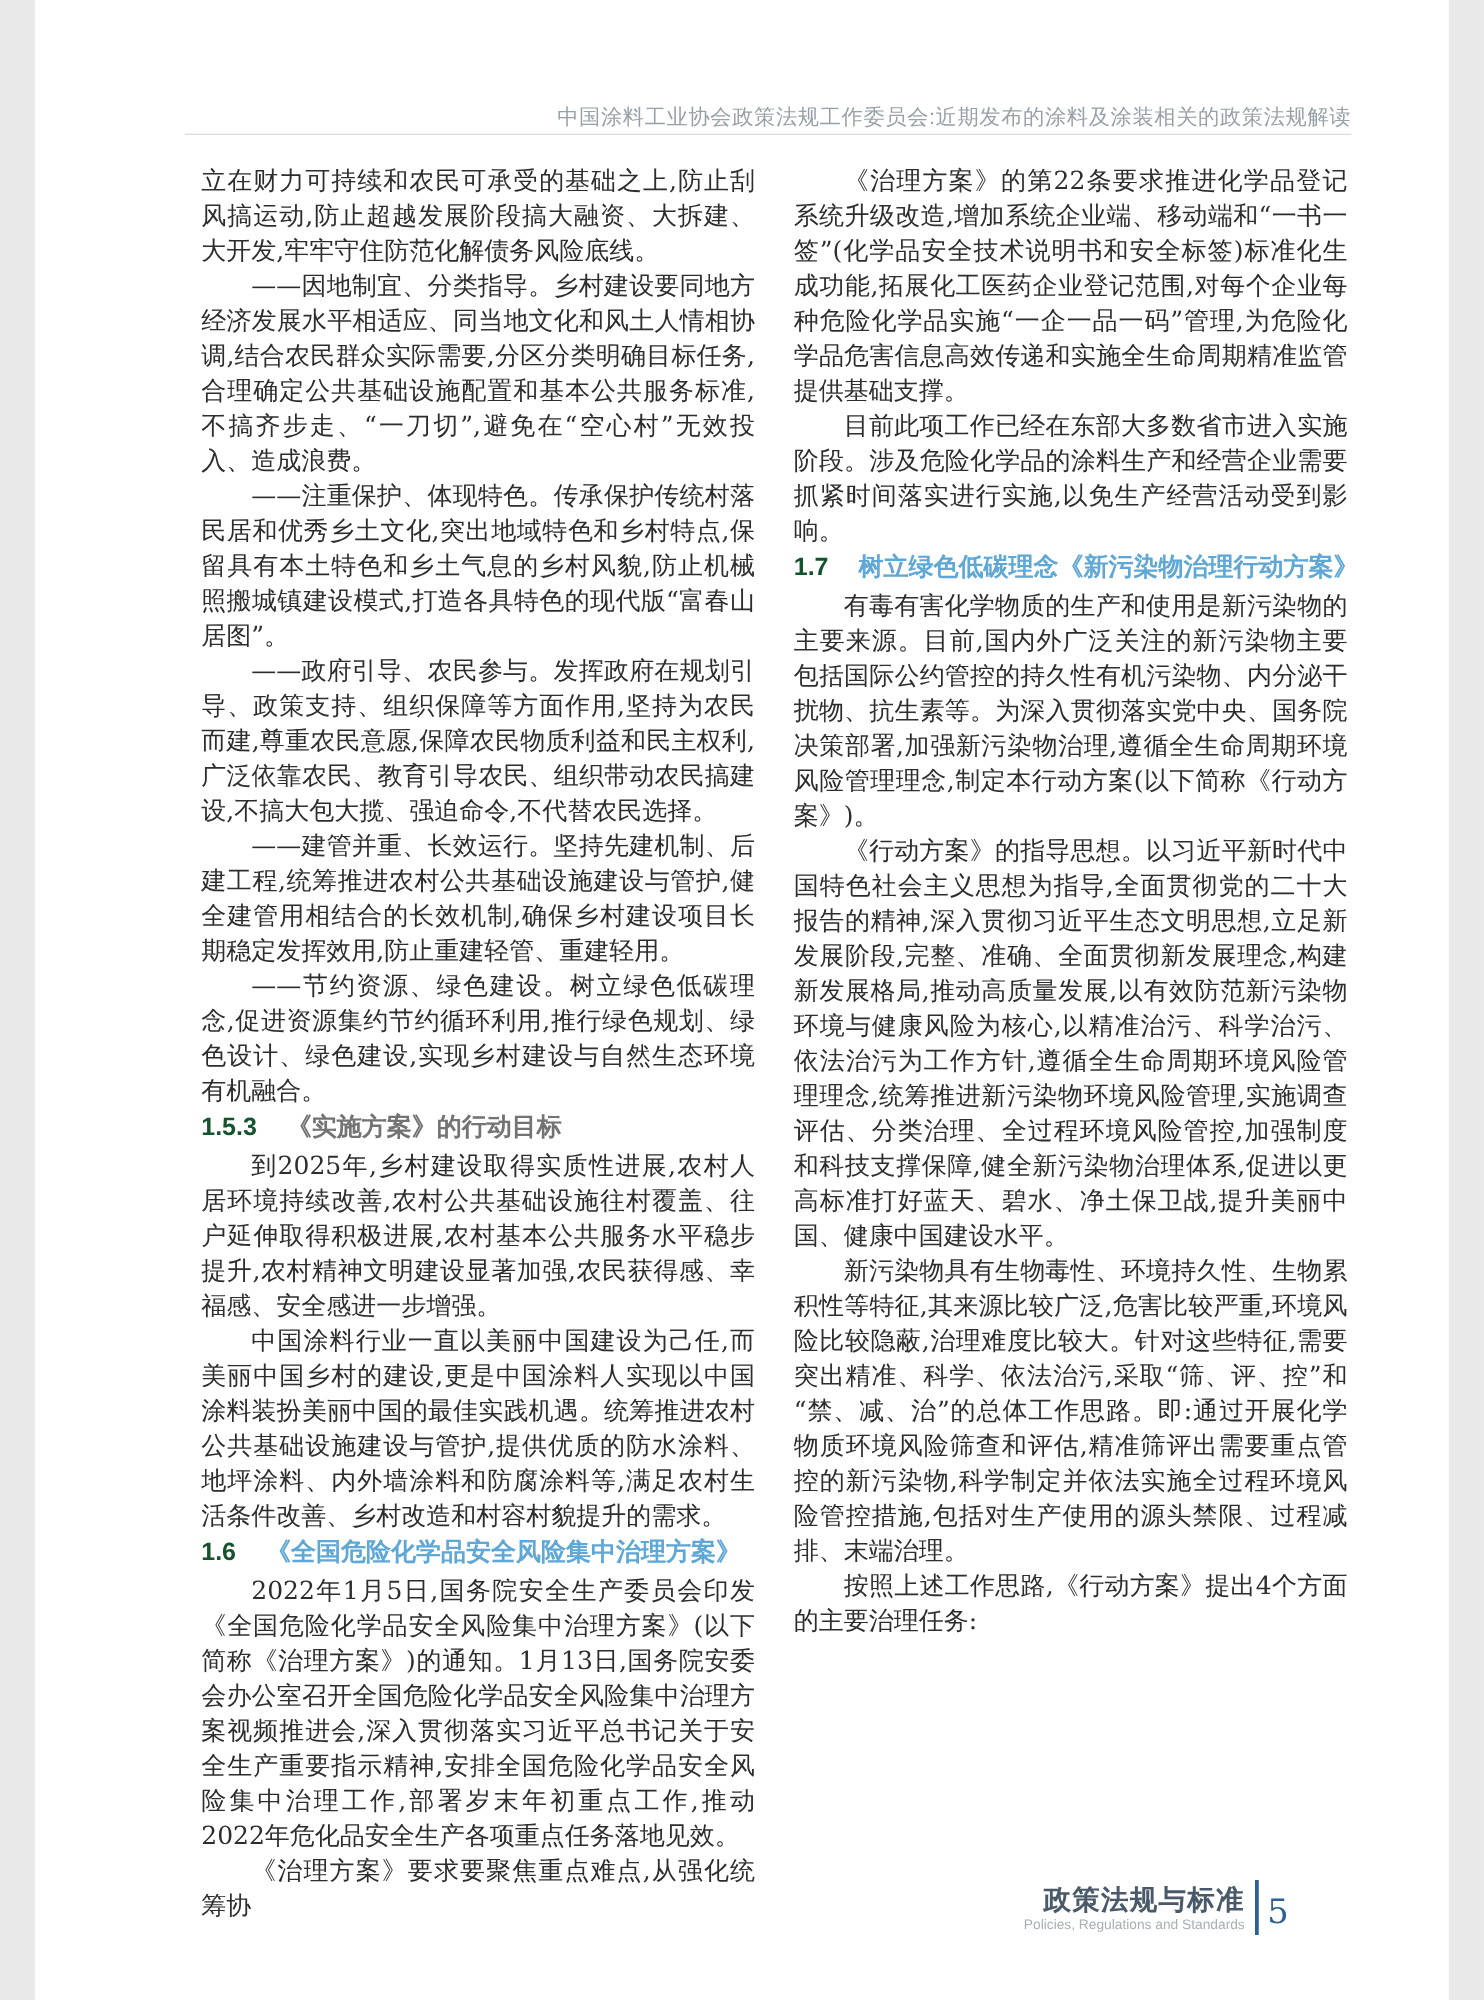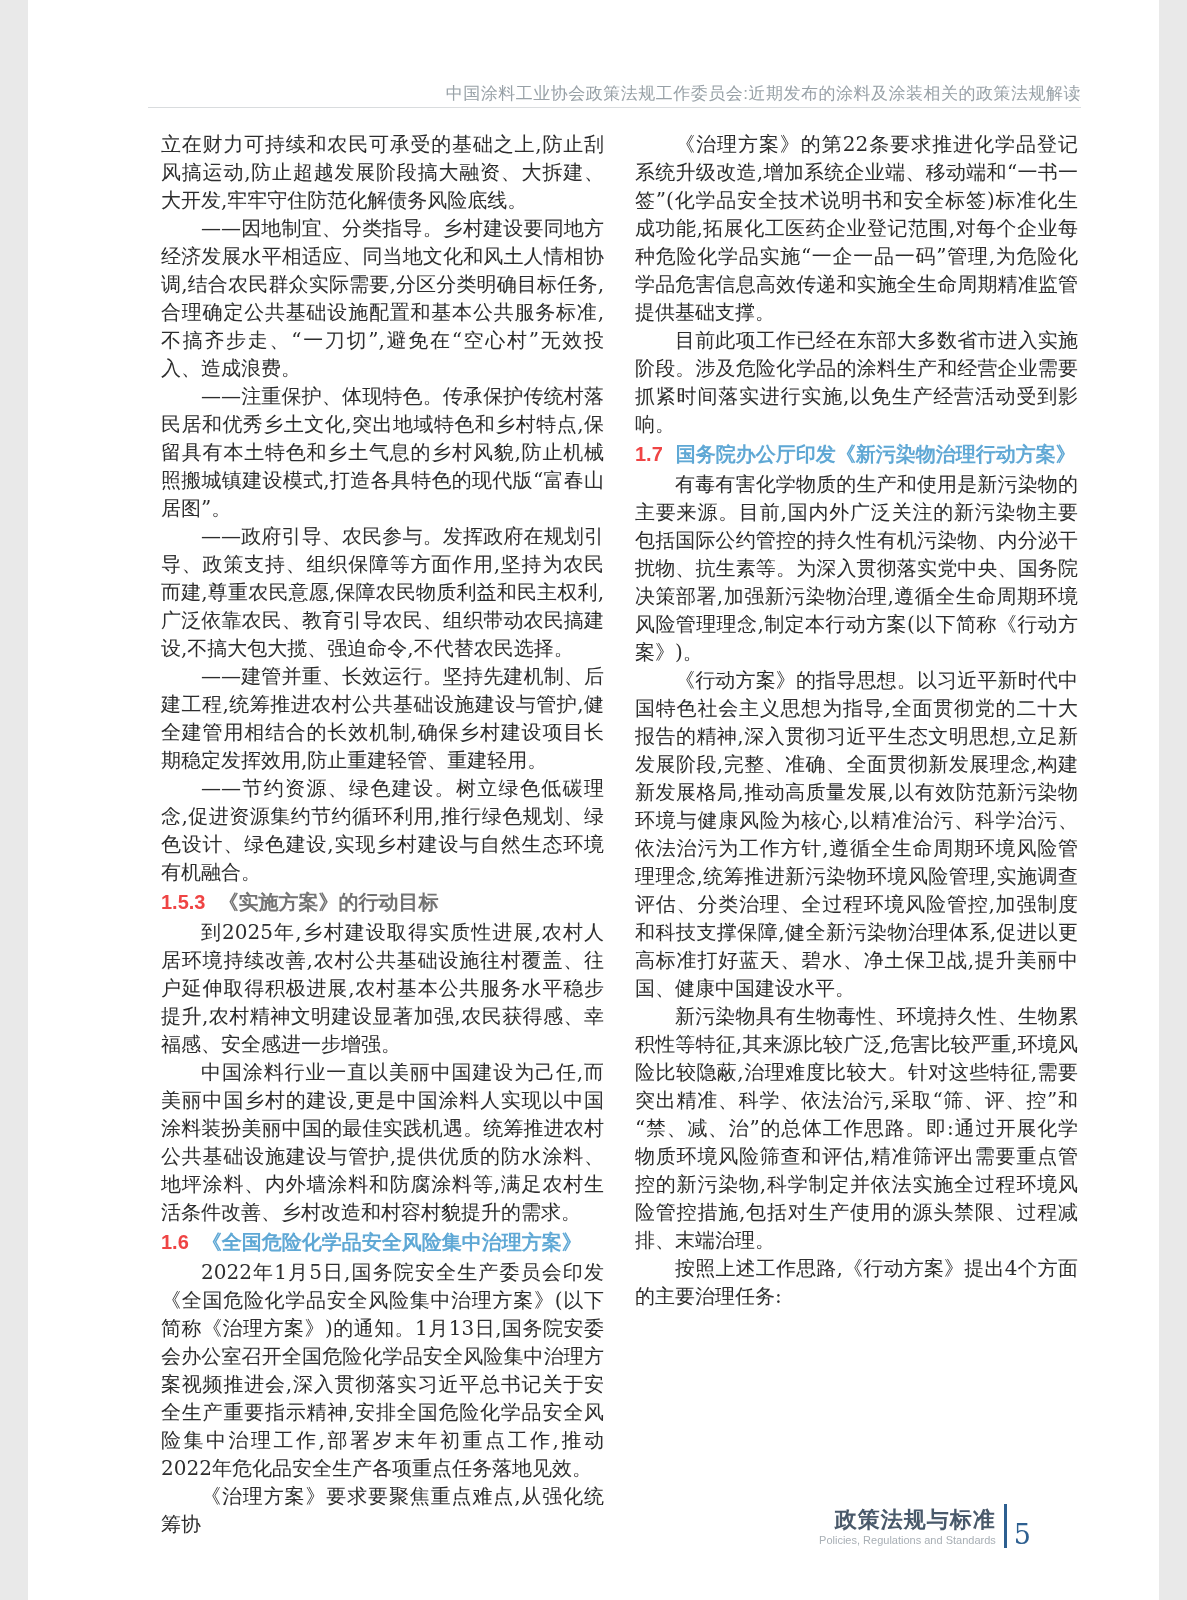--- a/index.html
+++ b/index.html
@@ -36,28 +36,28 @@
     text-align:justify;
     text-indent:2em;
   }
   .col p.cont{text-indent:0;}
   .sec{
     margin:2px 0;
     font-family:"Liberation Sans", sans-serif;
     font-size:20px;line-height:28px;
     white-space:nowrap;
   }
-  .sec .num{display:inline-block;margin-right:13px;color:#ef4444;font-weight:bold;}
+  .sec .num{display:inline-block;margin-right:24px;color:#14532d;font-weight:bold;}
   .sec.level2 .title{color:#5fa8d5;font-weight:bold;}
   .sec.level3 .num{font-weight:bold;}
   .sec.level3 .title{color:#737373;font-weight:600;}
   
   .footer{
     position:absolute;right:128px;bottom:52px;
-    display:flex;align-items:flex-end;
+    display:flex;align-items:flex-start;
   }
   .footer-titles{text-align:right;margin-right:8px;margin-top:4px;}
   .footer-cn{
     font-family:"Liberation Sans", sans-serif;
     font-size:22px;font-weight:bold;color:#49596a;letter-spacing:1px;
     line-height:24px;
   }
   .footer-en{
     font-family:"Liberation Sans", sans-serif;
     font-size:11px;color:#a8afb5;line-height:16px;
@@ -94,21 +94,21 @@
         <span class="num">1.6</span><span class="title">《全国危险化学品安全风险集中治理方案》</span>
       </div>
       <p>2022年1月5日,国务院安全生产委员会印发《全国危险化学品安全风险集中治理方案》(以下简称《治理方案》)的通知。1月13日,国务院安委会办公室召开全国危险化学品安全风险集中治理方案视频推进会,深入贯彻落实习近平总书记关于安全生产重要指示精神,安排全国危险化学品安全风险集中治理工作,部署岁末年初重点工作,推动2022年危化品安全生产各项重点任务落地见效。</p>
       <p>《治理方案》要求要聚焦重点难点,从强化统筹协</p>
     </div>
 
     <div class="col">
       <p>《治理方案》的第22条要求推进化学品登记系统升级改造,增加系统企业端、移动端和“一书一签”(化学品安全技术说明书和安全标签)标准化生成功能,拓展化工医药企业登记范围,对每个企业每种危险化学品实施“一企一品一码”管理,为危险化学品危害信息高效传递和实施全生命周期精准监管提供基础支撑。</p>
       <p>目前此项工作已经在东部大多数省市进入实施阶段。涉及危险化学品的涂料生产和经营企业需要抓紧时间落实进行实施,以免生产经营活动受到影响。</p>
       <div class="sec level2">
-        <span class="num">1.7</span><span class="title">国务院办公厅印发《新污染物治理行动方案》</span>
+        <span class="num">1.7</span><span class="title">树立绿色低碳理念《新污染物治理行动方案》</span>
       </div>
       <p>有毒有害化学物质的生产和使用是新污染物的主要来源。目前,国内外广泛关注的新污染物主要包括国际公约管控的持久性有机污染物、内分泌干扰物、抗生素等。为深入贯彻落实党中央、国务院决策部署,加强新污染物治理,遵循全生命周期环境风险管理理念,制定本行动方案(以下简称《行动方案》)。</p>
       <p>《行动方案》的指导思想。以习近平新时代中国特色社会主义思想为指导,全面贯彻党的二十大报告的精神,深入贯彻习近平生态文明思想,立足新发展阶段,完整、准确、全面贯彻新发展理念,构建新发展格局,推动高质量发展,以有效防范新污染物环境与健康风险为核心,以精准治污、科学治污、依法治污为工作方针,遵循全生命周期环境风险管理理念,统筹推进新污染物环境风险管理,实施调查评估、分类治理、全过程环境风险管控,加强制度和科技支撑保障,健全新污染物治理体系,促进以更高标准打好蓝天、碧水、净土保卫战,提升美丽中国、健康中国建设水平。</p>
       <p>新污染物具有生物毒性、环境持久性、生物累积性等特征,其来源比较广泛,危害比较严重,环境风险比较隐蔽,治理难度比较大。针对这些特征,需要突出精准、科学、依法治污,采取“筛、评、控”和“禁、减、治”的总体工作思路。即:通过开展化学物质环境风险筛查和评估,精准筛评出需要重点管控的新污染物,科学制定并依法实施全过程环境风险管控措施,包括对生产使用的源头禁限、过程减排、末端治理。</p>
       <p>按照上述工作思路,《行动方案》提出4个方面的主要治理任务:</p>
     </div>
 
   </div>
 
   <div class="footer">

